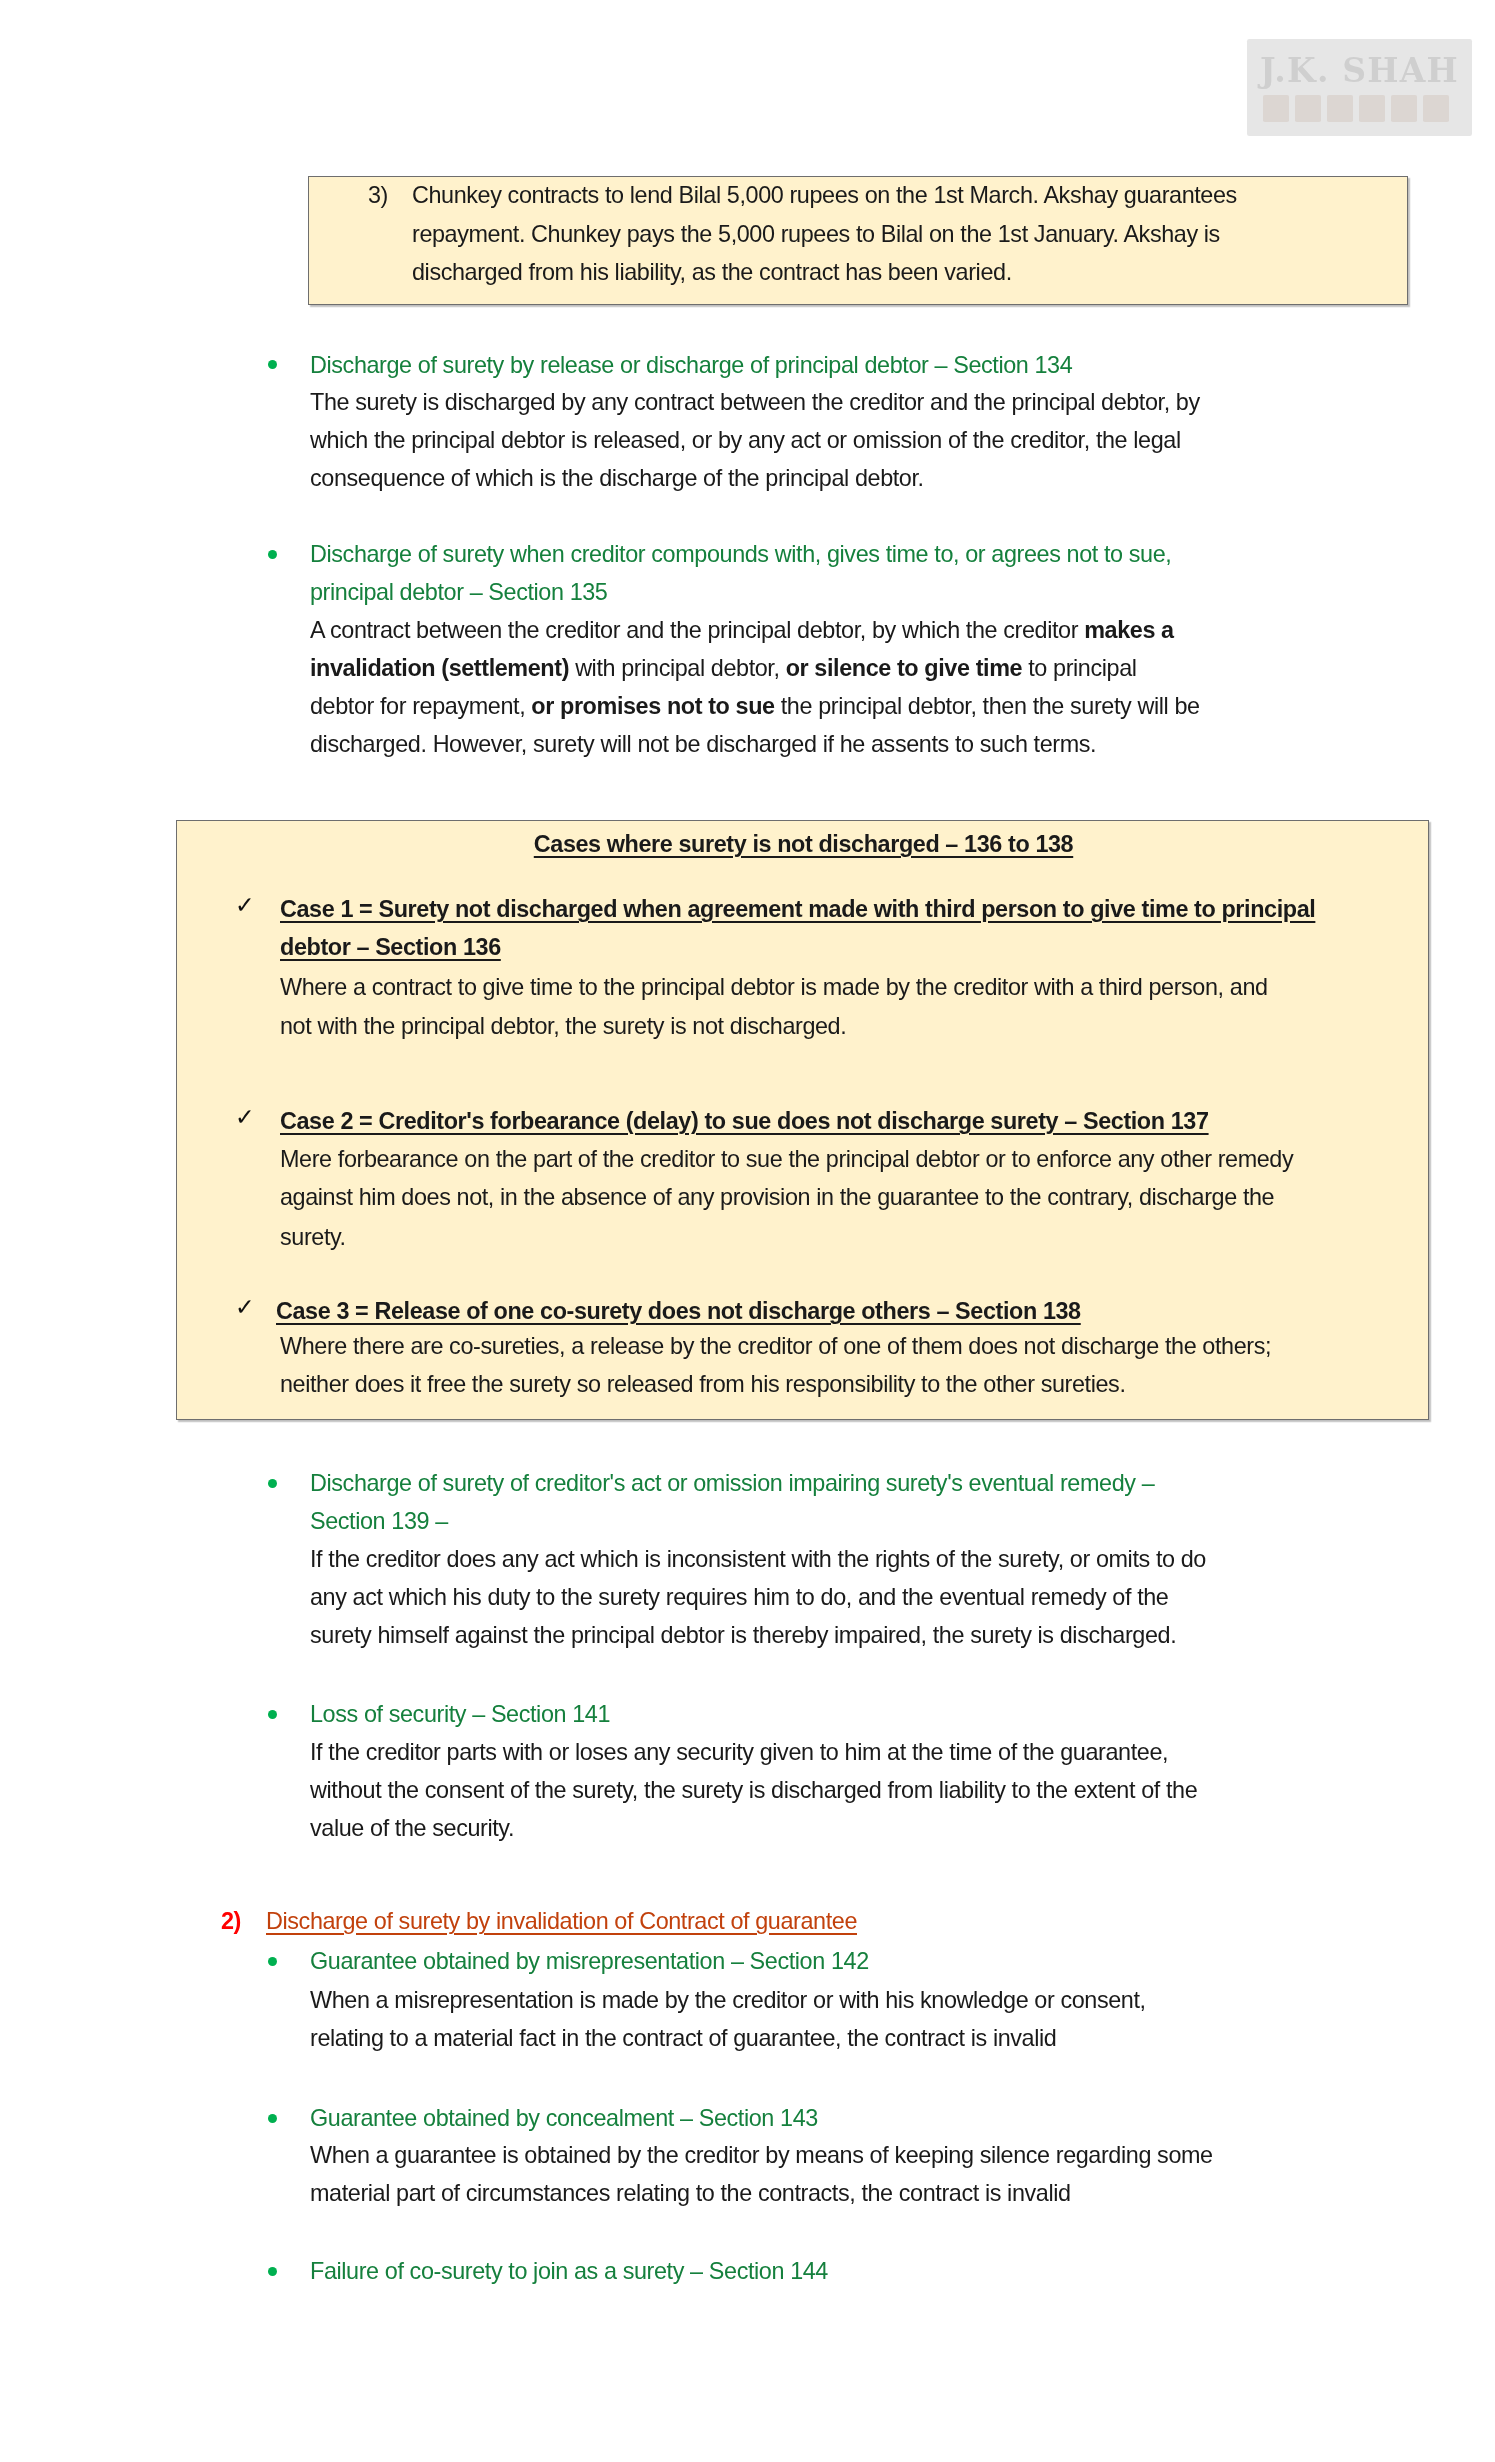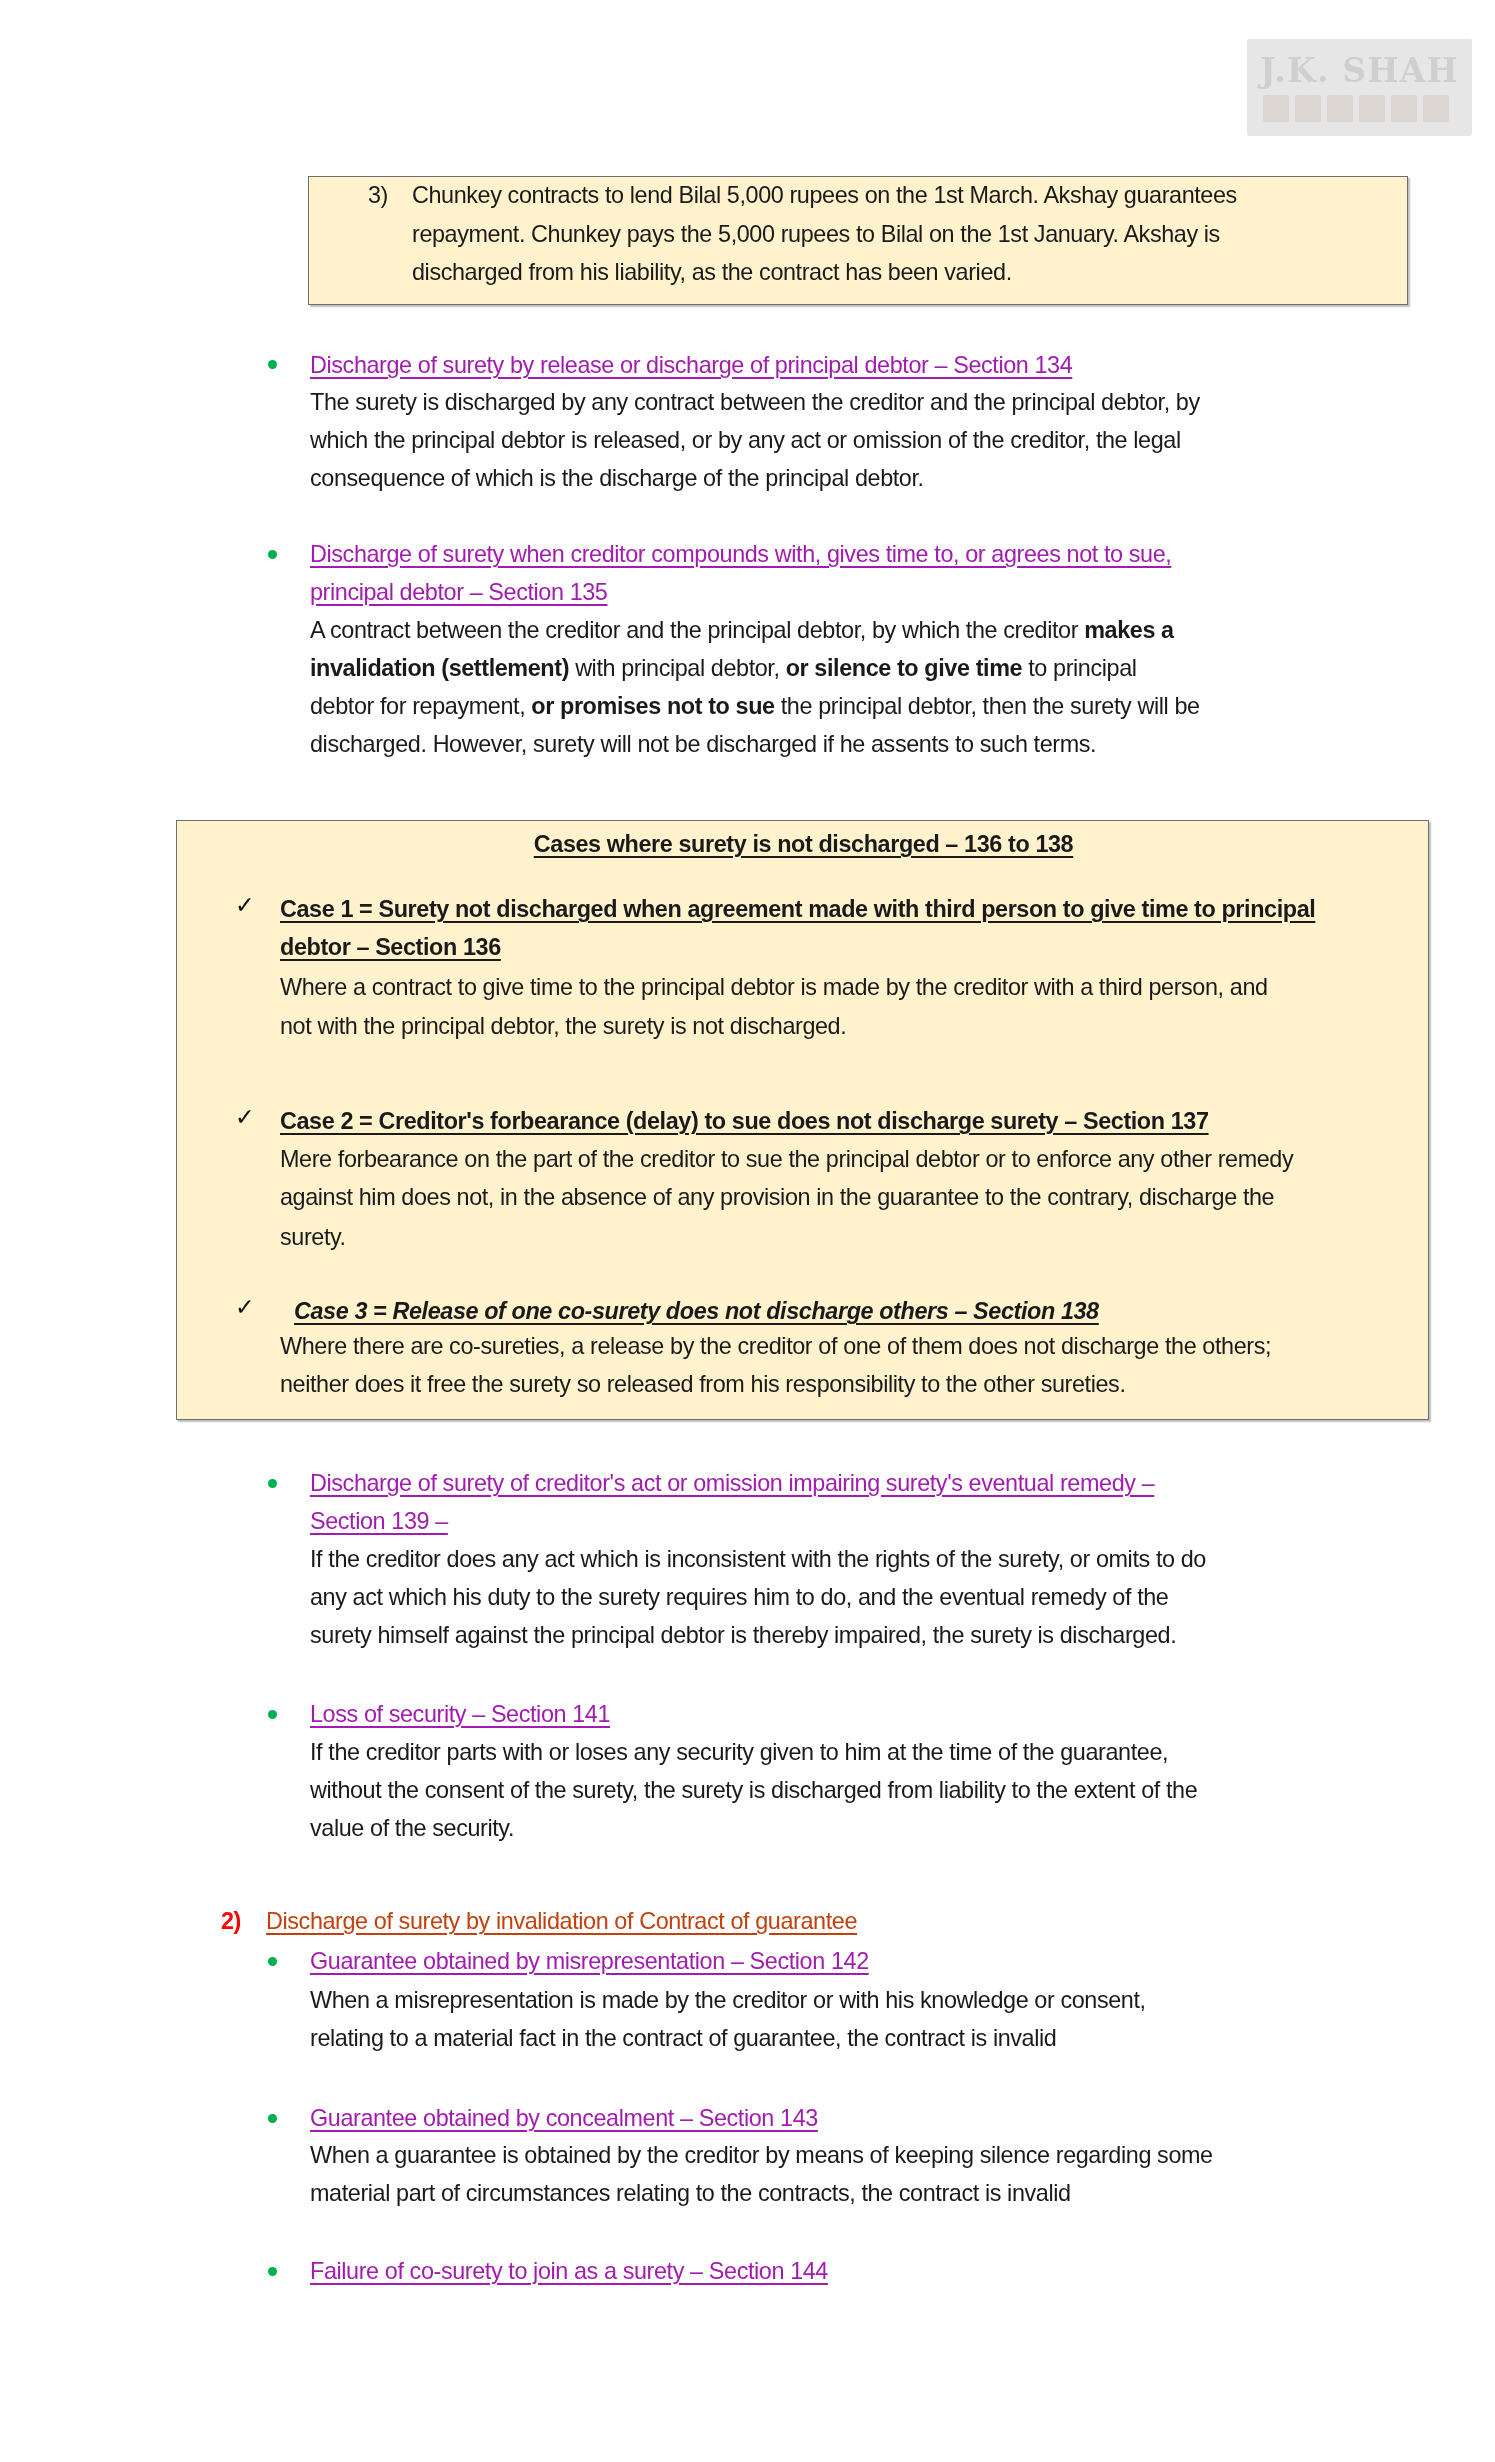--- a/index.html
+++ b/index.html
@@ -1,19 +1,19 @@
 <!DOCTYPE html>
 <html style="font-size:9.3px"><head>
 <meta charset="utf-8">
 <style>
   html, body { margin: 0; padding: 0; background: #ffffff; }
   body { width: 1496px; height: 2462px; position: relative; overflow: hidden;
          font-family: "Liberation Sans", sans-serif; color: #1a1a1a; }
   .line { position: absolute; font-size: 23.4px; line-height: 29px; white-space: nowrap; letter-spacing: -0.4px; }
-  .green { color: #a21caf; text-decoration: underline; text-decoration-thickness: 1.8px; text-underline-offset: 3.5px; }
+  .green { color: #15803d; text-decoration-thickness: 1.8px; text-underline-offset: 3.5px; }
   .red { color: #c2410c; text-decoration: underline; text-decoration-thickness: 1.8px; text-underline-offset: 3.5px; }
   .blk-ul { font-weight: bold; text-decoration: underline; text-decoration-thickness: 1.8px; text-underline-offset: 3.5px; text-align: center; }
   .red-num { color: #FF0000; }
   b { font-weight: bold; }
   .box { position: absolute; background: #FFF2CC; border: 1.8px solid #6e6e6e; box-shadow: 1.8px 1.8px 1.2px rgba(0,0,0,0.25); }
   .bullet { position: absolute; width: 9.3px; height: 9.3px; border-radius: 50%; background: #00B050; }
   .check { position: absolute; font-size: 23.4px; line-height: 29px; color: #111; }
   .logo { position: absolute; left: 1247px; top: 39px; width: 225px; height: 97px; background: #e6e6e6; border-radius: 2.3px; }
   .logo-title { position: absolute; left: 0; right: 0; top: 11.7px; text-align: center; font-family: "DejaVu Serif", serif; font-weight: bold; font-size: 33px; color: #cfcfcf; letter-spacing: 1.2px; }
   .logo-bar { position: absolute; left: 16.4px; right: 23.4px; top: 56px; height: 27px; display: flex; gap: 5.8px; }
@@ -69,21 +69,21 @@
 <div class="line" style="left:280px; top:973px;">Where a contract to give time to the principal debtor is made by the creditor with a third person, and</div>
 <div class="line" style="left:280px; top:1012px;">not with the principal debtor, the surety is not discharged.</div>
 
 <div class="check" style="left:235px; top:1103px;">✓</div>
 <div class="line blk-ul" style="left:280px; top:1107px;">Case 2 = Creditor's forbearance (delay) to sue does not discharge surety – Section 137</div>
 <div class="line" style="left:280px; top:1145px;">Mere forbearance on the part of the creditor to sue the principal debtor or to enforce any other remedy</div>
 <div class="line" style="left:280px; top:1183px;">against him does not, in the absence of any provision in the guarantee to the contrary, discharge the</div>
 <div class="line" style="left:280px; top:1223px;">surety.</div>
 
 <div class="check" style="left:235px; top:1293px;">✓</div>
-<div class="line blk-ul" style="left:294px; top:1297px;font-style:italic;">Case 3 = Release of one co-surety does not discharge others – Section 138</div>
+<div class="line blk-ul" style="left:276px; top:1297px;">Case 3 = Release of one co-surety does not discharge others – Section 138</div>
 <div class="line" style="left:280px; top:1332px;">Where there are co-sureties, a release by the creditor of one of them does not discharge the others;</div>
 <div class="line" style="left:280px; top:1370px;">neither does it free the surety so released from his responsibility to the other sureties.</div>
 
 <div class="bullet" style="left:268px; top:1479px;"></div>
 <div class="line green" style="left:310px; top:1469px;">Discharge of surety of creditor's act or omission impairing surety's eventual remedy –</div>
 <div class="line green" style="left:310px; top:1507px;">Section 139 –</div>
 <div class="line" style="left:310px; top:1545px;">If the creditor does any act which is inconsistent with the rights of the surety, or omits to do</div>
 <div class="line" style="left:310px; top:1583px;">any act which his duty to the surety requires him to do, and the eventual remedy of the</div>
 <div class="line" style="left:310px; top:1621px;">surety himself against the principal debtor is thereby impaired, the surety is discharged.</div>
 

